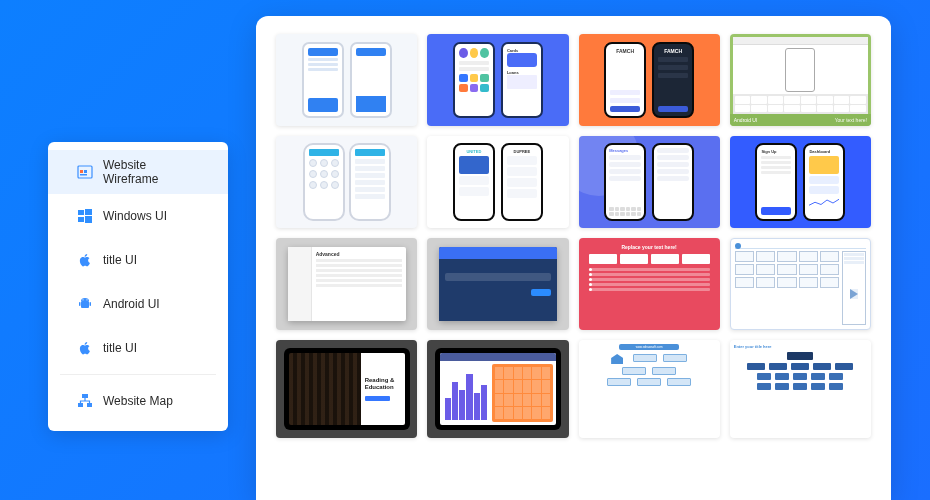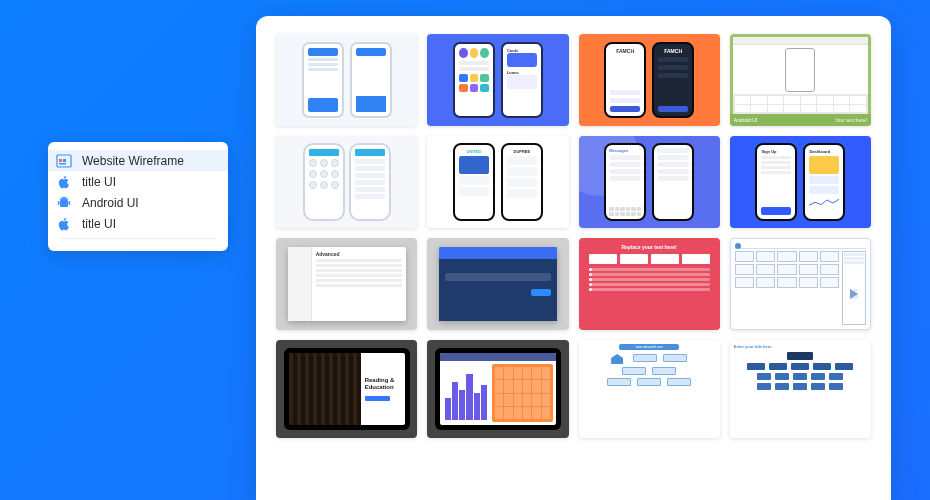--- a/index.html
+++ b/index.html
@@ -1,19 +1,19 @@
 <!DOCTYPE html>
 <html><head>
   <meta charset="utf-8">
   <style>
     * { margin: 0; padding: 0; box-sizing: border-box; }
     body { font-family: -apple-system, BlinkMacSystemFont, 'Segoe UI', Arial, sans-serif; width: 930px; height: 500px; overflow: hidden; }
     .canvas { width: 930px; height: 500px; background: linear-gradient(135deg, #0d7fff 0%, #1a6eff 100%); position: relative; }
     .sidebar-panel { position: absolute; left: 48px; top: 142px; width: 180px; background: #fff; border-radius: 6px; box-shadow: 0 4px 20px rgba(0,0,0,0.15); padding: 8px 0; }
-    .sidebar-item { display: flex; align-items: center; height: 21px; padding: 0 8px; cursor: pointer; font-size: 12px; color: #2a2a2a; gap: 10px; }
+    .sidebar-item { display: flex; align-items: center; height: 44px; padding: 0 29px; cursor: pointer; font-size: 12px; color: #2a2a2a; gap: 10px; }
     .sidebar-item.active { background: #eaf3ff; }
     .sidebar-divider { height: 1px; background: #eee; margin: 4px 12px; }
     .sidebar-ico { width: 16px; height: 16px; display: flex; align-items: center; justify-content: center; flex-shrink: 0; }
     .gallery-panel { position: absolute; left: 256px; top: 16px; width: 635px; height: 484px; background: #fff; border-radius: 12px 12px 0 0; padding: 18px 20px 0 20px; box-shadow: 0 6px 30px rgba(0,0,0,0.15); }
     .thumb-grid { display: grid; grid-template-columns: repeat(4, 1fr); gap: 10px; }
     .thumb { height: 92px; border-radius: 4px; overflow: hidden; box-shadow: 0 1px 4px rgba(0,0,0,0.12); cursor: pointer; position: relative; }
     .thumb-grid > .thumb:nth-child(n+13) { height: 98px; }
     
     .t1 { background:#f4f7fb; display:flex; gap:6px; align-items:center; justify-content:center; }
     .t1 .phone { width:42px; height:76px; background:#fff; border:2px solid #cfd6e2; border-radius:7px; display:flex; flex-direction:column; padding:4px; gap:2px; }
@@ -130,20 +130,31 @@
             <rect x="1" y="2" width="14" height="12" rx="1" fill="none" stroke="#3a8fff" stroke-width="1.2"></rect>
             <rect x="3" y="6" width="3" height="3" fill="#ff6a3c"></rect>
             <rect x="7" y="6" width="3" height="3" fill="#3a8fff"></rect>
             <rect x="3" y="10" width="7" height="1.5" fill="#3a8fff"></rect>
           </svg>
       </span>
       <span>Website Wireframe</span>
     </div>
     <div class="sidebar-item">
       <span class="sidebar-ico">
+        <svg width="14" height="14" viewBox="0 0 14 14">
+            <rect x="0" y="1" width="6" height="5" fill="#2f8fff"></rect>
+            <rect x="7" y="0" width="7" height="6" fill="#2f8fff"></rect>
+            <rect x="0" y="8" width="6" height="5" fill="#2f8fff"></rect>
+            <rect x="7" y="7" width="7" height="7" fill="#2f8fff"></rect>
+          </svg>
+      </span>
+      <span>Windows UI</span>
+    </div>
+    <div class="sidebar-item">
+      <span class="sidebar-ico">
         <svg width="14" height="14" viewBox="0 0 16 16">
             <path d="M11.5 8.5c0-1.8 1.5-2.6 1.5-2.6-0.8-1.2-2.1-1.4-2.5-1.4-1.1-0.1-2.1 0.6-2.6 0.6s-1.4-0.6-2.3-0.6c-1.2 0-2.3 0.7-2.9 1.8-1.2 2.2-0.3 5.4 0.9 7.2 0.6 0.9 1.3 1.8 2.2 1.8 0.9 0 1.2-0.6 2.3-0.6s1.4 0.6 2.3 0.5c1 0 1.6-0.9 2.2-1.8 0.7-1 1-2 1-2.1 0 0-1.9-0.7-2-2.8z M9.8 3.2c0.5-0.6 0.8-1.4 0.7-2.2-0.7 0-1.6 0.5-2.1 1.1-0.5 0.5-0.9 1.4-0.8 2.2 0.8 0.1 1.7-0.4 2.2-1.1z" fill="#3a8fff"></path>
           </svg>
       </span>
       <span>title UI</span>
     </div>
     <div class="sidebar-item">
       <span class="sidebar-ico">
         <svg width="14" height="14" viewBox="0 0 14 14">
             <rect x="3" y="4" width="8" height="7" rx="1" fill="#3a8fff"></rect>
@@ -158,20 +169,31 @@
     </div>
     <div class="sidebar-item">
       <span class="sidebar-ico">
         <svg width="14" height="14" viewBox="0 0 16 16">
             <path d="M11.5 8.5c0-1.8 1.5-2.6 1.5-2.6-0.8-1.2-2.1-1.4-2.5-1.4-1.1-0.1-2.1 0.6-2.6 0.6s-1.4-0.6-2.3-0.6c-1.2 0-2.3 0.7-2.9 1.8-1.2 2.2-0.3 5.4 0.9 7.2 0.6 0.9 1.3 1.8 2.2 1.8 0.9 0 1.2-0.6 2.3-0.6s1.4 0.6 2.3 0.5c1 0 1.6-0.9 2.2-1.8 0.7-1 1-2 1-2.1 0 0-1.9-0.7-2-2.8z M9.8 3.2c0.5-0.6 0.8-1.4 0.7-2.2-0.7 0-1.6 0.5-2.1 1.1-0.5 0.5-0.9 1.4-0.8 2.2 0.8 0.1 1.7-0.4 2.2-1.1z" fill="#3a8fff"></path>
           </svg>
       </span>
       <span>title UI</span>
     </div>
     <div class="sidebar-divider"></div>
+    <div class="sidebar-item">
+      <span class="sidebar-ico">
+        <svg width="16" height="16" viewBox="0 0 16 16">
+            <rect x="5" y="1" width="6" height="4" fill="#3a8fff"></rect>
+            <rect x="1" y="10" width="5" height="4" fill="#3a8fff"></rect>
+            <rect x="10" y="10" width="5" height="4" fill="#3a8fff"></rect>
+            <path d="M8 5 v3 M8 8 h-4.5 v2 M8 8 h4.5 v2" stroke="#3a8fff" stroke-width="1.2" fill="none"></path>
+          </svg>
+      </span>
+      <span>Website Map</span>
+    </div>
   </div>
 
   <div class="gallery-panel">
     <div class="thumb-grid">
 
       <div class="thumb t1">
         <div class="phone">
             <div class="hdr"></div>
             <div class="bar"></div>
             <div class="bar"></div>

